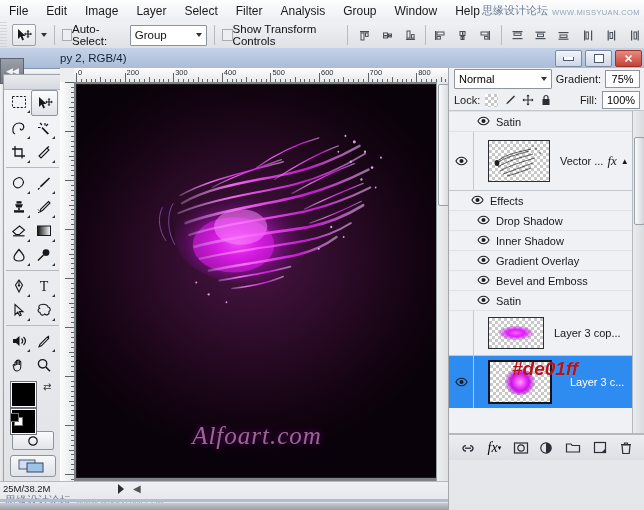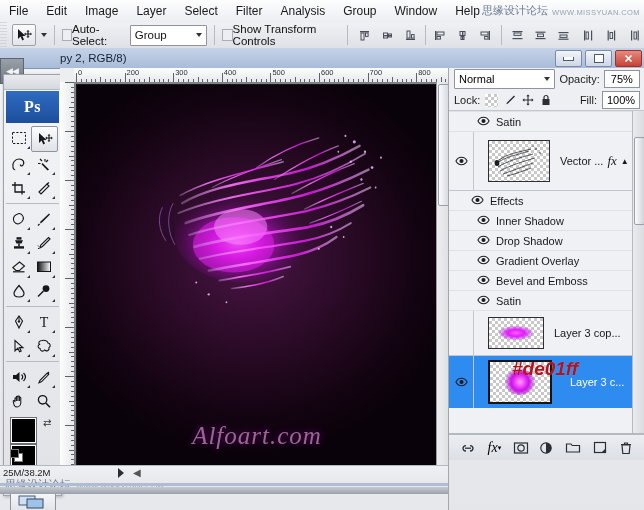--- a/index.html
+++ b/index.html
@@ -107,21 +107,21 @@
   .artcap{position:absolute;left:0;right:0;bottom:7%;text-align:center;
     font-family:"Liberation Serif","DejaVu Serif",serif;font-style:italic;
     font-size:25px;color:#a9739e;letter-spacing:1px;
     text-shadow:0 0 7px rgba(222,1,255,.5);opacity:.9;}
   .vscroll{position:absolute;right:0;top:14px;bottom:0;width:13px;
     background:linear-gradient(90deg,#eceef0,#dcdee2);border-left:1px solid #9a9ea5;}
   .vthumb{position:absolute;left:1px;top:2px;width:10px;height:120px;
     background:linear-gradient(90deg,#fbfbfc,#d4d7dc);border:1px solid #9aa0a8;border-radius:2px;}
 
   
-  .statusbar{position:absolute;left:0;bottom:16px;width:448px;height:28px;
+  .statusbar{position:absolute;left:0;bottom:0;width:448px;height:28px;
     background:linear-gradient(#eff0f3,#e1e3e7);border-top:1px solid #b4b8bf;}
   .stat-txt{position:absolute;left:3px;top:1px;font-size:9.5px;color:#1a1a1a;}
   .stat-arrow{position:absolute;left:118px;top:2px;width:0;height:0;
     border-top:5px solid transparent;border-bottom:5px solid transparent;border-left:6px solid #2b2f35;}
   .stat-arrow2{position:absolute;left:133px;top:1px;font-size:10px;color:#555;}
   .stat-wm{position:absolute;left:5px;top:11px;display:flex;align-items:flex-end;gap:5px;}
   .stat-wm .cn{font-size:11px;color:#6b7b95;font-family:"DejaVu Sans",sans-serif;}
   .stat-wm .en{font-size:7.5px;color:#97a3b6;letter-spacing:.4px;padding-bottom:1px;}
   .stat-strip{position:absolute;left:0;bottom:8px;width:448px;height:3px;background:#aebcd4;}
   .stat-strip2{position:absolute;left:0;bottom:0;width:448px;height:7px;
@@ -324,21 +324,21 @@
         <svg width="13" height="13">
             <rect x="3" y="1.5" width="1.2" height="10" fill="#4a4f57"></rect>
             <rect x="6" y="3" width="2.4" height="7" fill="none" stroke="#4a4f57"></rect>
             <rect x="9.6" y="1.5" width="1.2" height="10" fill="#4a4f57"></rect>
           </svg>
       </div>
     </div>
   </div>
 
   <div class="docbar">
-    <div class="docttl">py 2, RGB/8)</div>
+    <div class="docttl">py 2, RGB/4)</div>
     <div class="wbtns">
       <div class="wb">
           <i class="min-i"></i>
         </div>
       <div class="wb">
           <i class="max-i"></i>
         </div>
       <div class="wb cl">
         <svg width="9" height="9">
             <path d="M1.5 1.5 L7.5 7.5 M7.5 1.5 L1.5 7.5" stroke="#fff" stroke-width="1.6"></path>
@@ -346,21 +346,20 @@
       </div>
     </div>
   </div>
 
   <div class="lstrip">
     <span class="dbl">◀◀</span>
   </div>
 
   <div class="toolbox">
     <div class="tbhead"></div>
-    <div class="pslogo">Ps</div>
     <div class="tgrid">
       <div class="tcell">
         <svg width="16" height="14">
             <rect x="1.5" y="1.5" width="13" height="11" fill="none" stroke="#15171a" stroke-dasharray="2.2 1.6"></rect>
           </svg>
           <i class="tri"></i>
       </div>
       <div class="tcell sel">
         <svg width="16" height="15">
             <path d="M2 1 L2 11 L4.6 8.6 L6.3 12.4 L8 11.6 L6.4 8 L9.6 8 Z" fill="#15171a"></path>
@@ -793,21 +792,21 @@
     <div class="stat-strip2"></div>
   </div>
 
   <div class="panel">
 
     <div class="prow">
       <div class="blend">
         <span>Normal</span>
         <span class="caret" style="margin:0"></span>
       </div>
-      <span class="fieldlbl">Opacity:</span>
+      <span class="fieldlbl">Gradient:</span>
       <div class="numfield">75%</div>
     </div>
 
     <div class="lockrow">
       <span class="fieldlbl">Lock:</span>
       <span class="lockicon checkers"></span>
       <span class="lockicon">
         <svg width="12" height="12">
             <path d="M10 1.5 L11 2.5 L4 9.5 L2.2 10.3 L3 8.5 Z" fill="#2b2f35"></path>
           </svg>
@@ -882,30 +881,30 @@
         <span class="nm">Effects</span>
       </div>
 
       <div class="fxrow">
         <span>
           <svg class="eye" viewBox="0 0 14 10">
               <path d="M7 1 C3 1 1 5 1 5 C1 5 3 9 7 9 C11 9 13 5 13 5 C13 5 11 1 7 1 Z" fill="none" stroke="#1a1c20" stroke-width="1.1"></path>
               <circle cx="7" cy="5" r="2.2" fill="#1a1c20"></circle>
             </svg>
         </span>
-        <span class="nm">Inner Shadow</span>
+        <span class="nm">Drop Shadow</span>
       </div>
       <div class="fxrow">
         <span>
           <svg class="eye" viewBox="0 0 14 10">
               <path d="M7 1 C3 1 1 5 1 5 C1 5 3 9 7 9 C11 9 13 5 13 5 C13 5 11 1 7 1 Z" fill="none" stroke="#1a1c20" stroke-width="1.1"></path>
               <circle cx="7" cy="5" r="2.2" fill="#1a1c20"></circle>
             </svg>
         </span>
-        <span class="nm">Drop Shadow</span>
+        <span class="nm">Inner Shadow</span>
       </div>
       <div class="fxrow">
         <span>
           <svg class="eye" viewBox="0 0 14 10">
               <path d="M7 1 C3 1 1 5 1 5 C1 5 3 9 7 9 C11 9 13 5 13 5 C13 5 11 1 7 1 Z" fill="none" stroke="#1a1c20" stroke-width="1.1"></path>
               <circle cx="7" cy="5" r="2.2" fill="#1a1c20"></circle>
             </svg>
         </span>
         <span class="nm">Gradient Overlay</span>
       </div>

